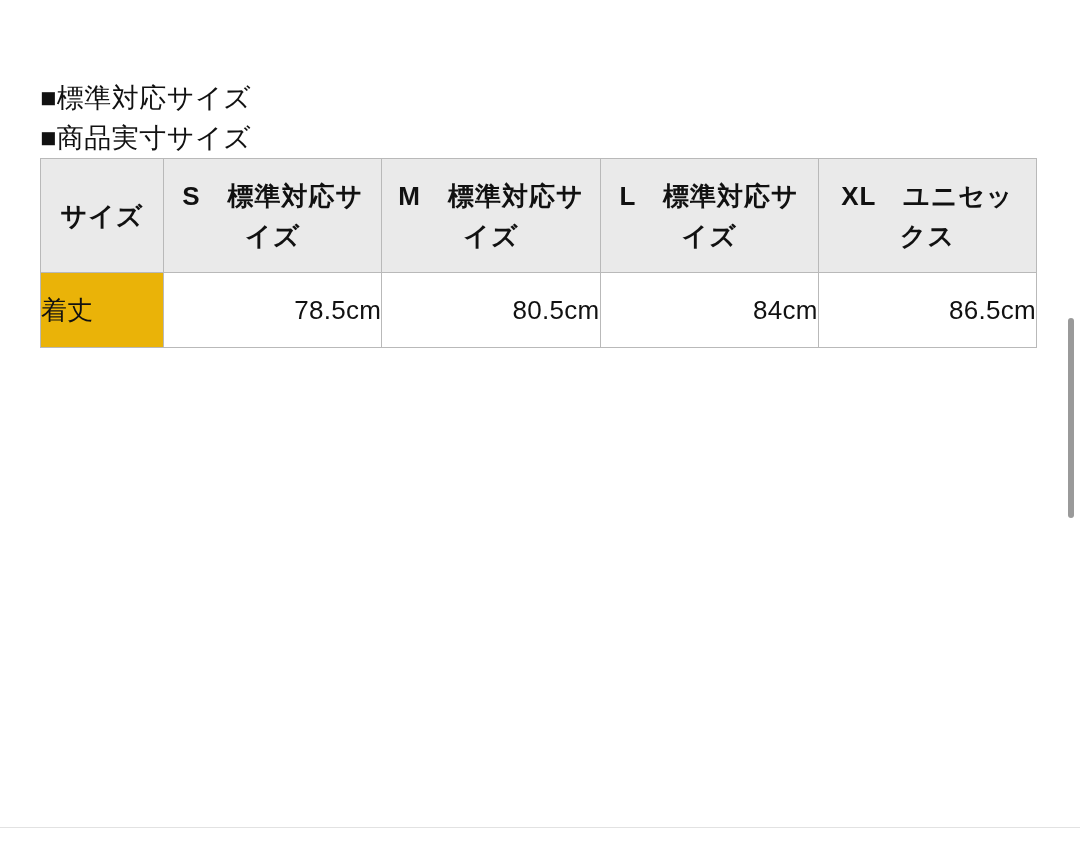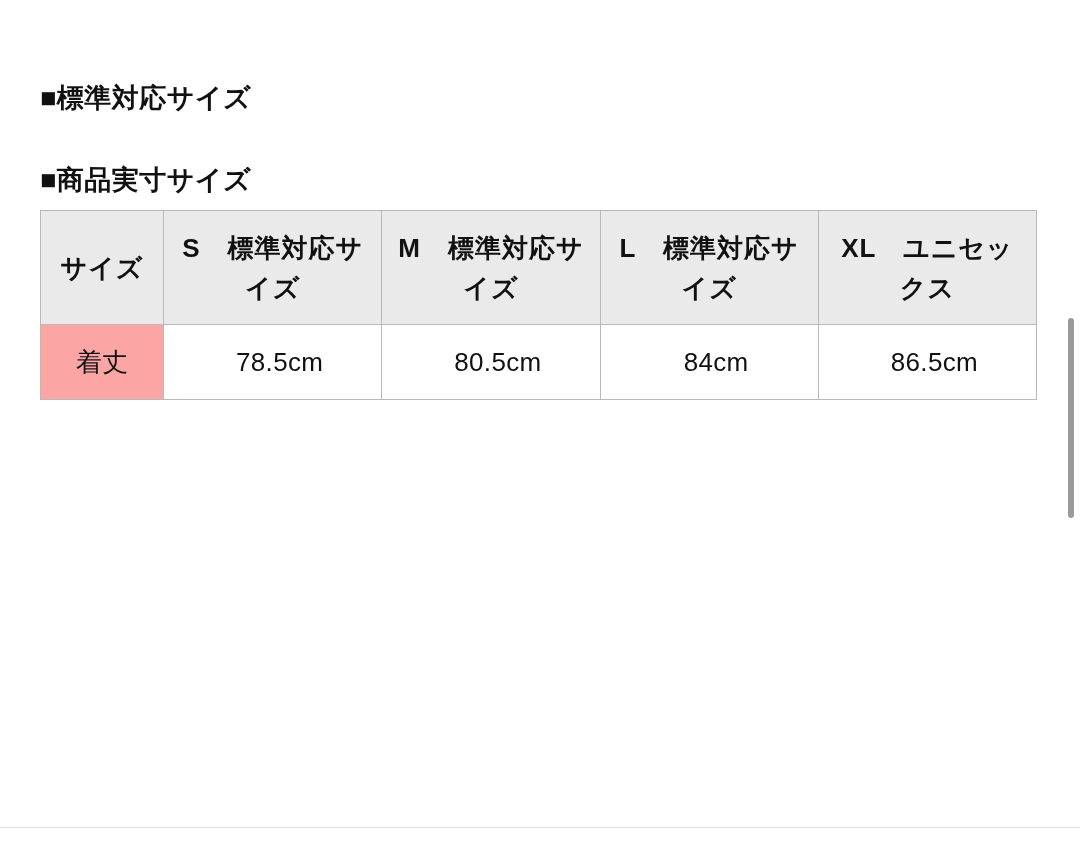--- a/index.html
+++ b/index.html
@@ -25,40 +25,39 @@
   }
   .content {
     position: absolute;
     left: 40px;
     top: 78px;
     width: 1000px;
   }
   .section-heading {
     font-size: 27px;
     line-height: 40px;
-    font-weight: 700;
+    font-weight: 400;
     color: #111111;
     letter-spacing: 0.5px;
     white-space: nowrap;
   }
   .spec-list {
     margin-top: 6px;
   }
   .spec-line {
     font-size: 27px;
     line-height: 40px;
     color: #111111;
     letter-spacing: 0.3px;
     white-space: nowrap;
   }
   .second-heading {
-    margin-top: 42px;
   }
   table.size-table {
-    margin-top: 10px;
+    margin-top: 0;
     border-collapse: collapse;
     table-layout: fixed;
     width: 997px;
     border: 1px solid #b9b9b9;
   }
   table.size-table th,
   table.size-table td {
     border: 1px solid #b9b9b9;
     padding: 0;
     vertical-align: middle;
@@ -71,34 +70,34 @@
     text-align: center;
     height: 113px;
     color: #111111;
     letter-spacing: 1px;
   }
   table.size-table thead th.col-label {
     width: 110px;
     padding: 0 6px;
   }
   table.size-table tbody th {
-    background: #fca5a5;
+    background: #eab308;
     font-weight: 400;
     font-size: 26px;
-    text-align: center;
+    text-align: left;
     color: #111111;
     height: 74px;
     width: 110px;
   }
   table.size-table tbody td {
     font-size: 26px;
     color: #111111;
     height: 74px;
     padding-left: 14px;
-    text-align: center;
+    text-align: right;
     letter-spacing: 0.3px;
   }
   .hdr-inner {
     display: block;
     padding: 0 10px;
     word-break: break-all;
   }
   .scrollbar-track {
     position: absolute;
     right: 6px;

